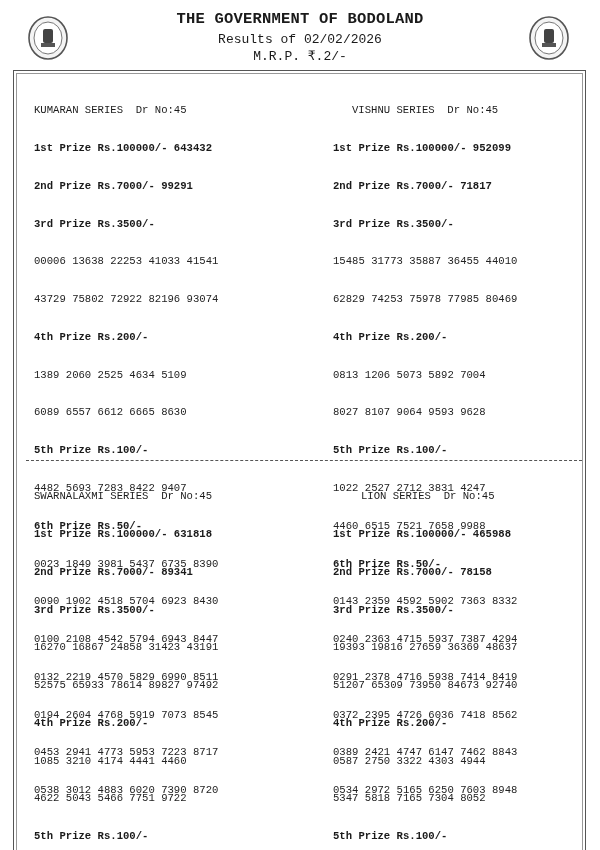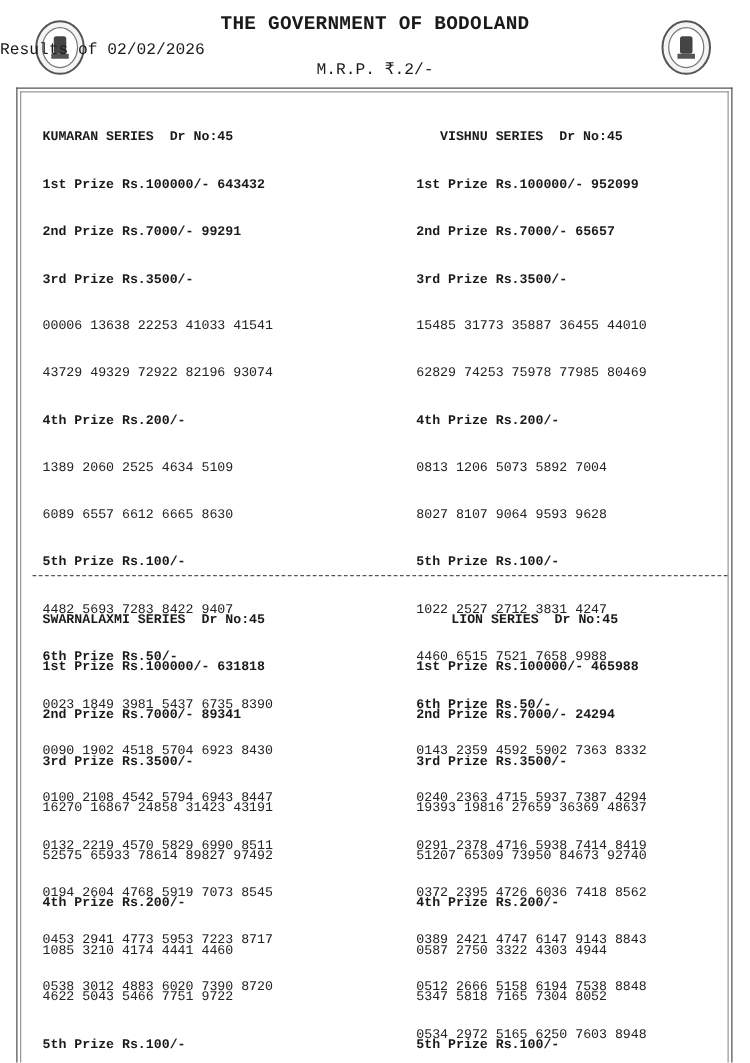--- a/index.html
+++ b/index.html
@@ -1,28 +1,28 @@
 <!DOCTYPE html>
 <html><head>
 <meta charset="utf-8">
 <style>
   html, body { margin: 0; padding: 0; background: #ffffff; }
   body { width: 600px; height: 850px; position: relative; overflow: hidden; font-family: "Liberation Mono", "DejaVu Sans Mono", monospace; color: #1a1a1a; }
   .header { position: absolute; top: 0; left: 0; width: 600px; height: 82px; }
   .title { position: absolute; top: 10px; left: 0; width: 600px; text-align: center; font-family: "Liberation Mono", monospace; font-weight: bold; font-size: 15.5px; letter-spacing: 0.2px; }
-  .subtitle { position: absolute; top: 32px; left: 0; width: 600px; font-size: 13px; }
+  .subtitle { position: absolute; top: 32px; left: 0; width: 600px; text-align: center; font-size: 13px; }
   .mrp { position: absolute; top: 48px; left: 0; width: 600px; text-align: center; font-size: 13px; }
   .emblem { position: absolute; top: 15px; width: 42px; height: 46px; }
   .emblem.left { left: 27px; }
   .emblem.right { left: 528px; }
   .frame { position: absolute; top: 70px; left: 13px; width: 571px; height: 800px; border: 1.5px solid #555; border-bottom: none; }
   .frame-inner { position: absolute; top: 73px; left: 16px; width: 565px; height: 790px; border: 0.8px solid #999; border-bottom: none; }
   .block { position: absolute; font-size: 10.6px; line-height: 12.6px; white-space: pre; }
   .block .line { display: block; height: 12.6px; }
-  .block .series { font-weight: bold; }
+  .block .series { font-weight: normal; }
   .block .prize { font-weight: bold; }
   .block .num { color: #222; }
   .divider { position: absolute; left: 26px; width: 556px; border-top: 1.2px dashed #555; height: 0; }
 </style>
 </head>
 <body>
 
 <div class="header">
   <svg class="emblem left" viewBox="0 0 42 46">
     <ellipse cx="21" cy="23" rx="19" ry="21" fill="#f4f4f4" stroke="#555" stroke-width="1.6"></ellipse>
@@ -43,21 +43,21 @@
 
 <div class="frame"></div>
 <div class="frame-inner"></div>
 
 <div class="block" style="top:79px; left:34px;">
   <span class="line series">KUMARAN SERIES  Dr No:45</span>
   <span class="line prize">1st Prize Rs.100000/- 643432</span>
   <span class="line prize">2nd Prize Rs.7000/- 99291</span>
   <span class="line prize">3rd Prize Rs.3500/-</span>
   <span class="line num">00006 13638 22253 41033 41541</span>
-  <span class="line num">43729 49329 72922 82196 93074</span>
+  <span class="line num">43729 75802 72922 82196 93074</span>
   <span class="line prize">4th Prize Rs.200/-</span>
   <span class="line num">1389 2060 2525 4634 5109</span>
   <span class="line num">6089 6557 6612 6665 8630</span>
   <span class="line prize">5th Prize Rs.100/-</span>
   <span class="line num">4482 5693 7283 8422 9407</span>
   <span class="line prize">6th Prize Rs.50/-</span>
   <span class="line num">0023 1849 3981 5437 6735 8390</span>
   <span class="line num">0090 1902 4518 5704 6923 8430</span>
   <span class="line num">0100 2108 4542 5794 6943 8447</span>
   <span class="line num">0132 2219 4570 5829 6990 8511</span>
@@ -72,37 +72,36 @@
   
   
   
   
   
 </div>
 
 <div class="block" style="top:79px; left:333px;">
   <span class="line series" style="padding-left:19px;">VISHNU SERIES  Dr No:45</span>
   <span class="line prize">1st Prize Rs.100000/- 952099</span>
-  <span class="line prize">2nd Prize Rs.7000/- 65657</span>
+  <span class="line prize">2nd Prize Rs.7000/- 71817</span>
   <span class="line prize">3rd Prize Rs.3500/-</span>
   <span class="line num">15485 31773 35887 36455 44010</span>
   <span class="line num">62829 74253 75978 77985 80469</span>
   <span class="line prize">4th Prize Rs.200/-</span>
   <span class="line num">0813 1206 5073 5892 7004</span>
   <span class="line num">8027 8107 9064 9593 9628</span>
   <span class="line prize">5th Prize Rs.100/-</span>
   <span class="line num">1022 2527 2712 3831 4247</span>
   <span class="line num">4460 6515 7521 7658 9988</span>
   <span class="line prize">6th Prize Rs.50/-</span>
   <span class="line num">0143 2359 4592 5902 7363 8332</span>
   <span class="line num">0240 2363 4715 5937 7387 4294</span>
   <span class="line num">0291 2378 4716 5938 7414 8419</span>
   <span class="line num">0372 2395 4726 6036 7418 8562</span>
-  <span class="line num">0389 2421 4747 6147 9143 8843</span>
-  <span class="line num">0512 2666 5158 6194 7538 8848</span>
+  <span class="line num">0389 2421 4747 6147 7462 8843</span>
   <span class="line num">0534 2972 5165 6250 7603 8948</span>
   
   
   
   
   
   
   
   
   
@@ -140,21 +139,21 @@
   
   
   
   
   
 </div>
 
 <div class="block" style="top:465px; left:333px;">
   <span class="line series" style="padding-left:28px;">LION SERIES  Dr No:45</span>
   <span class="line prize">1st Prize Rs.100000/- 465988</span>
-  <span class="line prize">2nd Prize Rs.7000/- 24294</span>
+  <span class="line prize">2nd Prize Rs.7000/- 78158</span>
   <span class="line prize">3rd Prize Rs.3500/-</span>
   <span class="line num">19393 19816 27659 36369 48637</span>
   <span class="line num">51207 65309 73950 84673 92740</span>
   <span class="line prize">4th Prize Rs.200/-</span>
   <span class="line num">0587 2750 3322 4303 4944</span>
   <span class="line num">5347 5818 7165 7304 8052</span>
   <span class="line prize">5th Prize Rs.100/-</span>
   
   
   

